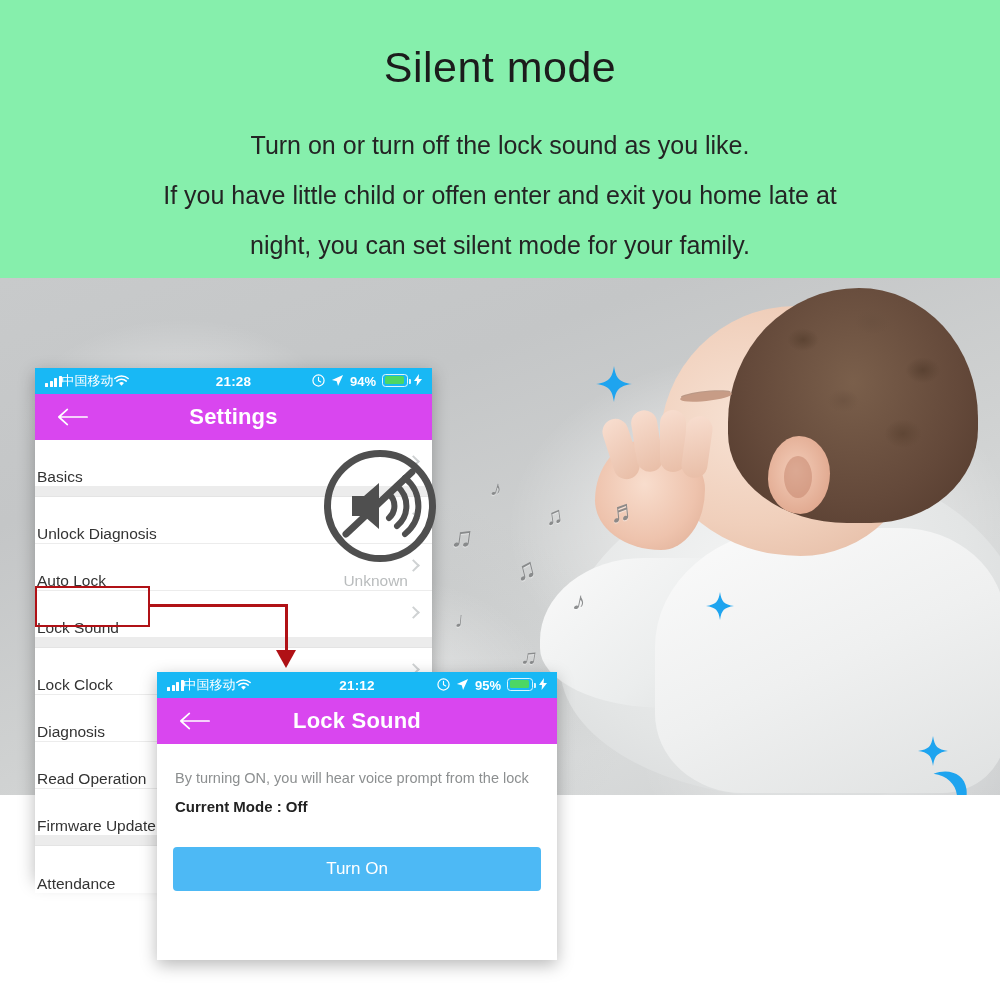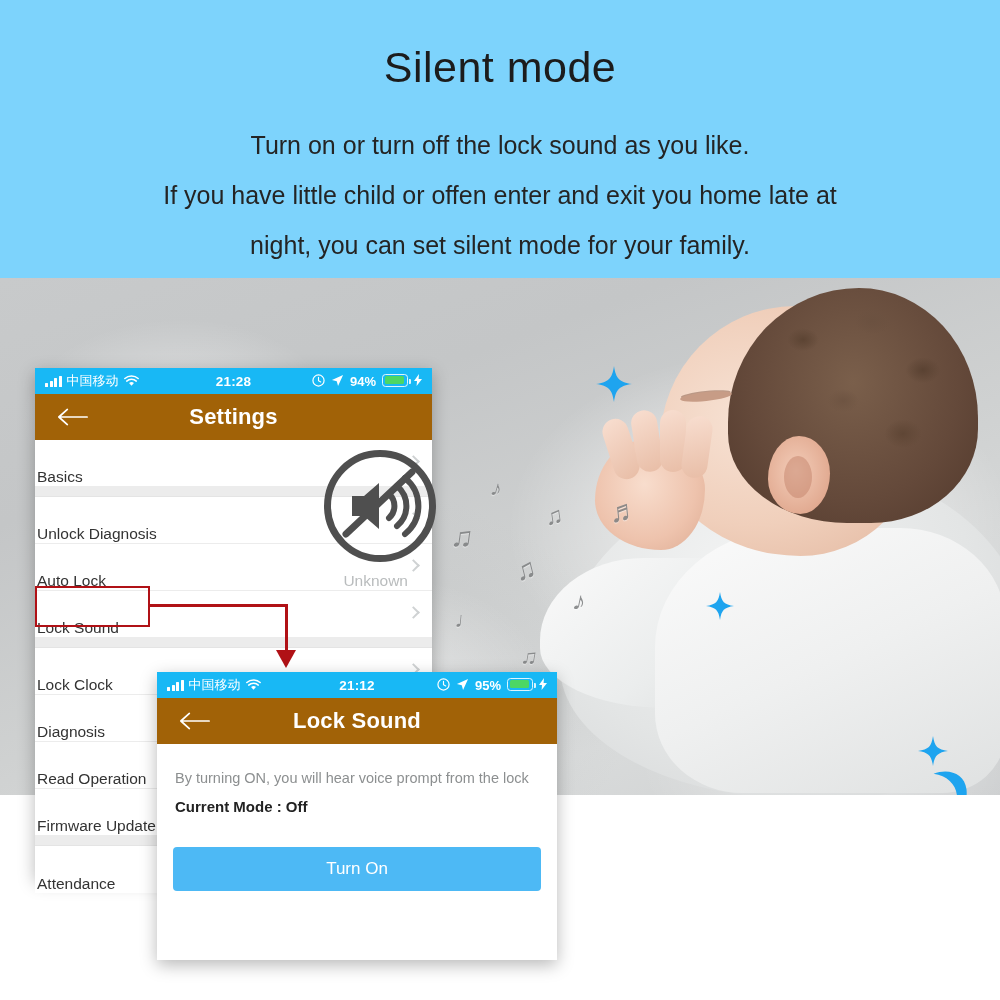--- a/index.html
+++ b/index.html
@@ -7,21 +7,21 @@
     width: 1000px; height: 1000px;
     background: #ffffff;
     font-family: "Liberation Sans", sans-serif;
     overflow: hidden;
   }
   .page { position: relative; width: 1000px; height: 1000px; background:#fff; }
 
   
   .copy {
     position: absolute; left: 0; top: 0; width: 1000px; height: 278px;
-    background:#7dd3fc; text-align: center;
+    background:#86efac; text-align: center;
   }
   .copy-title {
     position: absolute; left:0; top: 44px; width: 1000px;
     font-size: 43px; font-weight: 400; color: #1c1c1c;
     letter-spacing: .5px; line-height: 1.1;
   }
   .copy-sub {
     position: absolute; left: 50%; transform: translateX(-50%); top: 114px;
     width: 880px;
     font-size: 25px; font-weight: 400; color: #242424;
@@ -133,40 +133,40 @@
     box-shadow: 0 5px 16px rgba(0,0,0,.28);
   }
   #card-settings { left: 35px; top: 368px; width: 397px; height: 510px; }
   #card-locksound { left: 157px; top: 672px; width: 400px; height: 288px; }
 
   .statusbar {
     height: 26px; background:#18b8f5; color:#fff;
     display:flex; align-items:center; font-size: 13px;
     padding: 0 10px; position:relative;
   }
-  .sb-left { display:flex; align-items:center; gap:5px; }
+  .sb-left { display:flex; align-items:center; }
   .sb-center { position:absolute; left:0; right:0; text-align:center; font-size:13.5px; font-weight:700; letter-spacing:.2px; }
   .sb-right { margin-left:auto; display:flex; gap:6px; position:relative; z-index:2; font-size:13px; font-weight:700;}
   .bars { display:flex; align-items:flex-end; gap:1.5px; height:11px; }
   .bars i { display:block; width:3px; background:#fff; border-radius:.5px; }
   .bars i:nth-child(1){height:4px}.bars i:nth-child(2){height:6px}
   .bars i:nth-child(3){height:8.5px}.bars i:nth-child(4){height:11px}
   .carrier { font-size:13px; }
   .battery {
     width:26px; height:13px; border:1.5px solid rgba(255,255,255,.85);
     border-radius:3.5px; position:relative; padding:1.5px;
   }
   .battery:after{
     content:""; position:absolute; right:-4px; top:4px; width:2px; height:5px;
     background:rgba(255,255,255,.85); border-radius:0 1px 1px 0;
   }
   .battery span{ display:block; height:100%; background:#4cd764; border-radius:1.5px; }
 
   .navbar {
-    height: 46px; background:#a16207; color:#fff;
+    height: 46px; background:#d946ef; color:#fff;
     display:flex; align-items:center; position:relative;
   }
   .back-arrow { position:absolute; left:22px; width:32px; height:22px; }
   .nav-title { width:100%; text-align:center; font-size:22px; font-weight:700; letter-spacing:.2px; }
 
   .list { background:#fff; }
   .row {
     height: 47px; display:flex; align-items:flex-end;
     padding: 0 14px 0 2px; position:relative;
     border-bottom: 1px solid #ececec;

